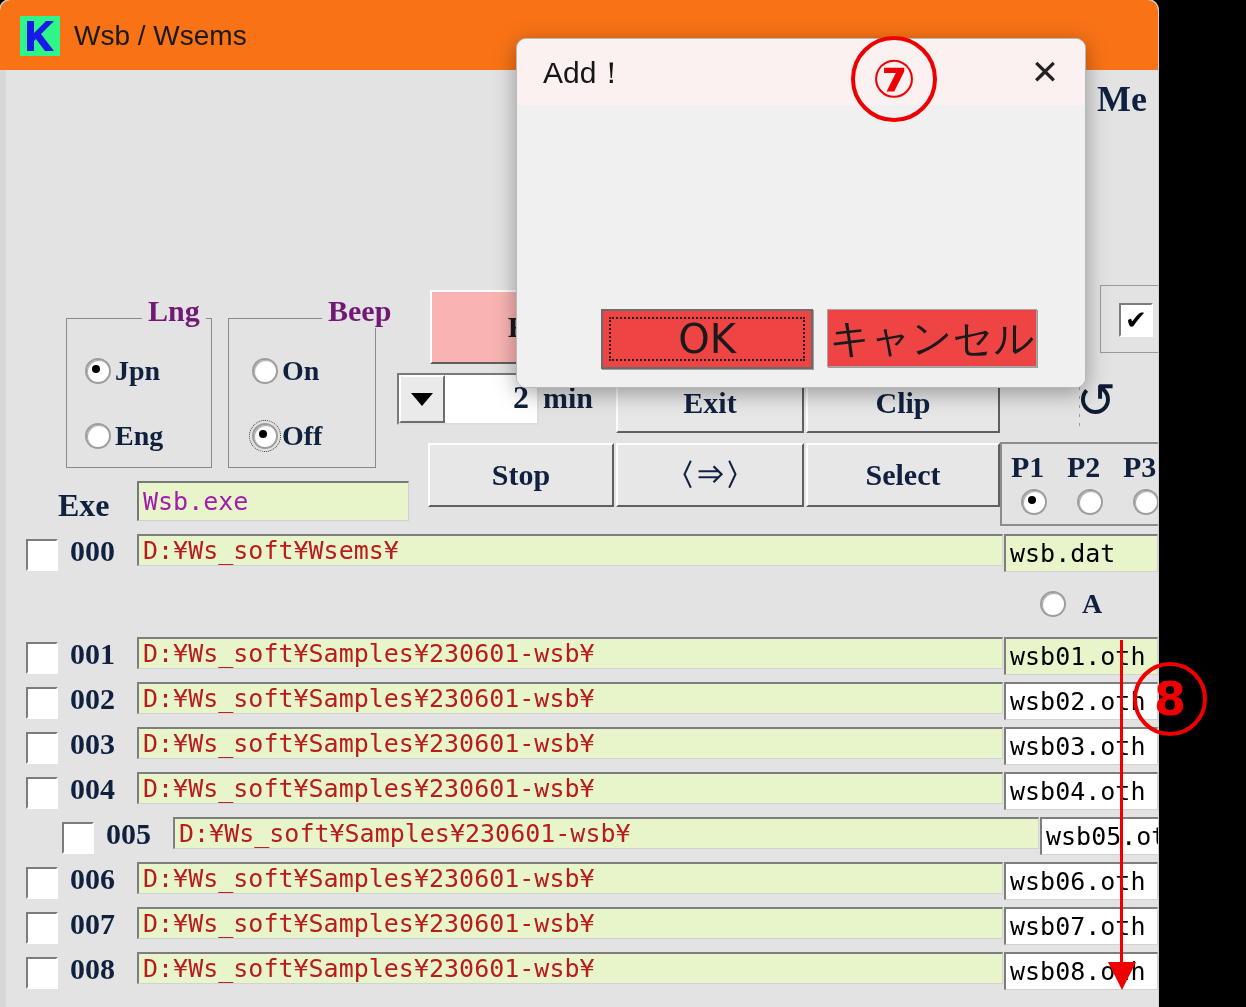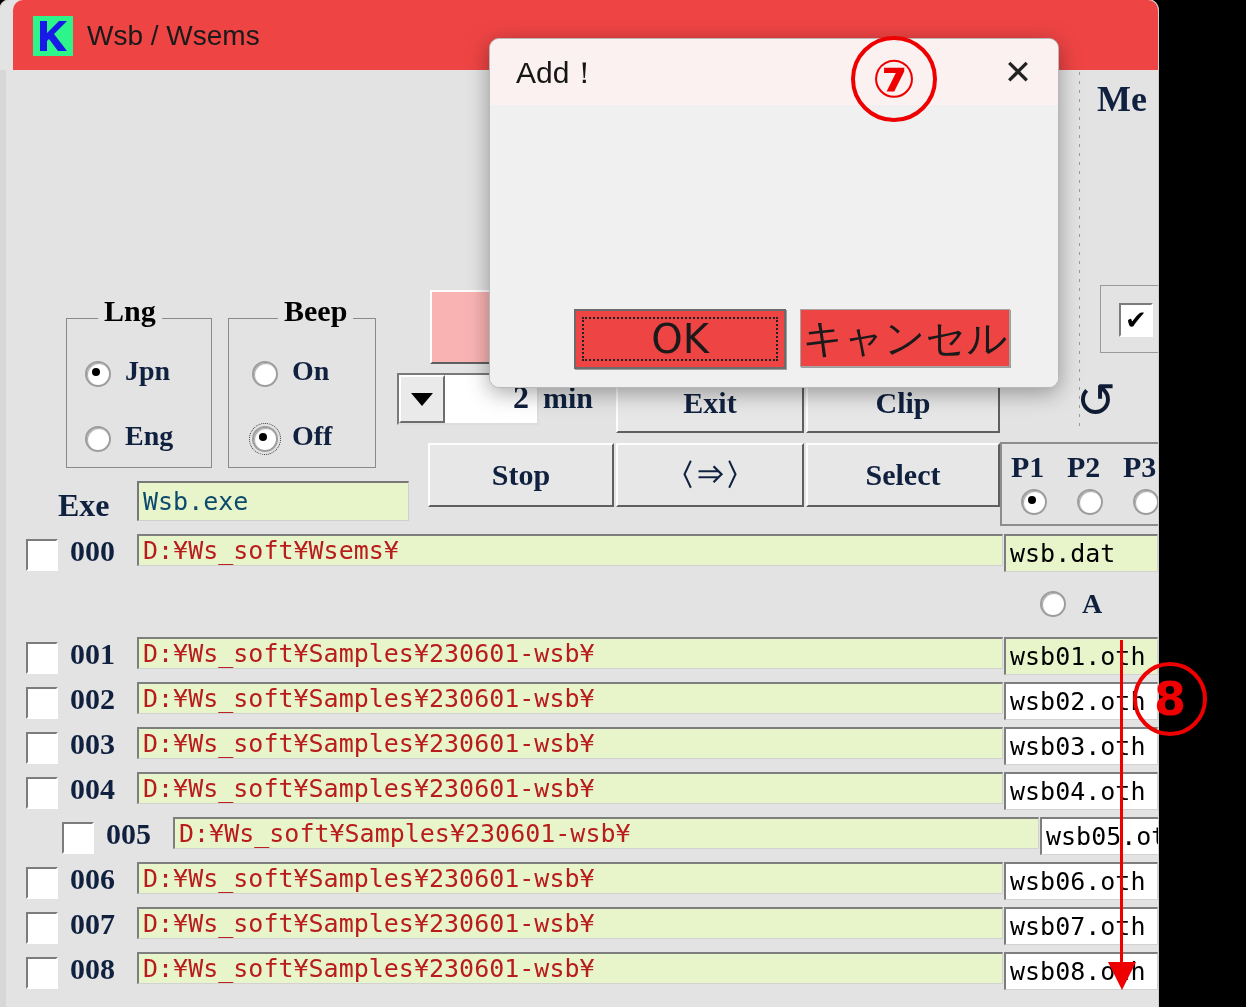--- a/index.html
+++ b/index.html
@@ -6,22 +6,22 @@
   body{width:1246px;height:1007px;overflow:hidden;font-family:"Liberation Serif",serif;}
   #root{position:relative;width:1246px;height:1007px;background:#000;}
 
   
   #app-window{
     position:absolute;left:0;top:0;width:1158px;height:1007px;
     background:#e3e3e3;border-radius:10px 10px 0 0;overflow:hidden;
     box-shadow:0 0 0 1px #cfcfcf;
   }
   #titlebar{
-    position:absolute;left:13px;top:0;width:100%;height:70px;
-    background:#ef4444;border-radius:10px 10px 0 0;
+    position:absolute;left:0;top:0;width:100%;height:70px;
+    background:#f97316;border-radius:10px 10px 0 0;
     border-bottom:1px solid #e4dada;
   }
   #app-icon{
     position:absolute;left:20px;top:16px;width:40px;height:40px;
     background:#2ef58a;display:block;
   }
   #app-icon svg{display:block;}
   #app-title{
     position:absolute;left:74px;top:16px;height:40px;line-height:40px;
     font-family:"Liberation Sans",sans-serif;font-size:28px;color:#1a1a1a;
@@ -38,24 +38,24 @@
     position:absolute;left:1097px;top:78px;font-size:36px;font-weight:bold;
     color:#10213f;letter-spacing:0px;white-space:nowrap;
   }
   
   #header-rule{position:absolute;left:1079px;top:72px;width:1px;height:360px;
     background:repeating-linear-gradient(to bottom,#9a9a9a 0 3px,transparent 3px 9px);}
 
   
   .groupbox{position:absolute;border:1px solid #8a8a8a;background:transparent;}
   .group-title{
-    position:absolute;font-size:30px;font-weight:bold;color:#000000;
-    background:#e3e3e3;padding:0 6px;white-space:nowrap;
-  }
-  .radio-row{position:absolute;display:flex;align-items:flex-end;gap:14px;}
+    position:absolute;font-size:30px;font-weight:bold;color:#701a75;
+    background:#e3e3e3;padding:0 6px;white-space:nowrap;margin-left:44px;
+  }
+  .radio-row{position:absolute;display:flex;align-items:center;gap:4px;}
   .radio{
     width:22px;height:22px;border-radius:50%;background:#fff;
     border:2px solid #9d9d9d;box-shadow:inset 1px 1px 1px rgba(0,0,0,.35);
     position:relative;flex:none;
   }
   .radio.checked::after{
     content:"";position:absolute;left:5px;top:5px;width:8px;height:8px;
     border-radius:50%;background:#000;
   }
   .radio.focused{outline:1px dotted #333;outline-offset:2px;}
@@ -114,21 +114,21 @@
     border:2px solid #9d9d9d;box-shadow:inset 1px 1px 1px rgba(0,0,0,.35);}
   .p-radio.checked::after{content:"";position:absolute;left:5px;top:5px;width:8px;height:8px;
     border-radius:50%;background:#000;}
 
   
   #exe-label{position:absolute;left:58px;top:487px;font-size:32px;font-weight:bold;color:#10213f;}
   #exe-field{
     position:absolute;left:137px;top:481px;width:272px;height:40px;background:#e8f4c9;
     border-top:2px solid #787878;border-left:2px solid #787878;
     border-right:1px solid #cfcfcf;border-bottom:1px solid #cfcfcf;
-    font-family:"DejaVu Sans Mono",monospace;font-size:25px;color:#0c4a6e;
+    font-family:"DejaVu Sans Mono",monospace;font-size:25px;color:#a21caf;
     display:flex;align-items:center;padding-left:4px;box-sizing:border-box;
   }
 
   
   .row{position:absolute;left:0;width:1158px;height:44px;}
   .row .chk{
     position:absolute;left:26px;top:7px;width:28px;height:28px;background:#fff;
     border-top:2px solid #7c7c7c;border-left:2px solid #7c7c7c;
     border-right:2px solid #fff;border-bottom:2px solid #fff;
   }
@@ -147,21 +147,21 @@
     font-family:"DejaVu Sans Mono",monospace;font-size:25px;color:#000;
     display:flex;align-items:center;padding-left:4px;white-space:nowrap;overflow:hidden;
   }
   .row .file.green{background:#e8f4c9;}
 
   
   #a-row{position:absolute;left:1040px;top:588px;display:flex;align-items:center;gap:16px;}
 
   
   #dialog{
-    position:absolute;left:489px;top:38px;width:568px;height:348px;
+    position:absolute;left:516px;top:38px;width:568px;height:348px;
     background:#f0f0f0;border:1px solid #b8b8b8;border-radius:10px;
     box-shadow:0 5px 22px rgba(0,0,0,.35);overflow:hidden;
   }
   #dlg-title-bar{position:absolute;left:0;top:0;width:100%;height:66px;background:#fbf1f1;}
   #dlg-title{position:absolute;left:26px;top:14px;font-family:"Liberation Sans",sans-serif;
     font-size:30px;color:#161616;white-space:nowrap;}
   #dlg-close{
     position:absolute;right:10px;top:10px;width:60px;height:46px;
     display:flex;align-items:center;justify-content:center;
     font-family:"DejaVu Sans",sans-serif;font-size:34px;color:#222;line-height:1;

